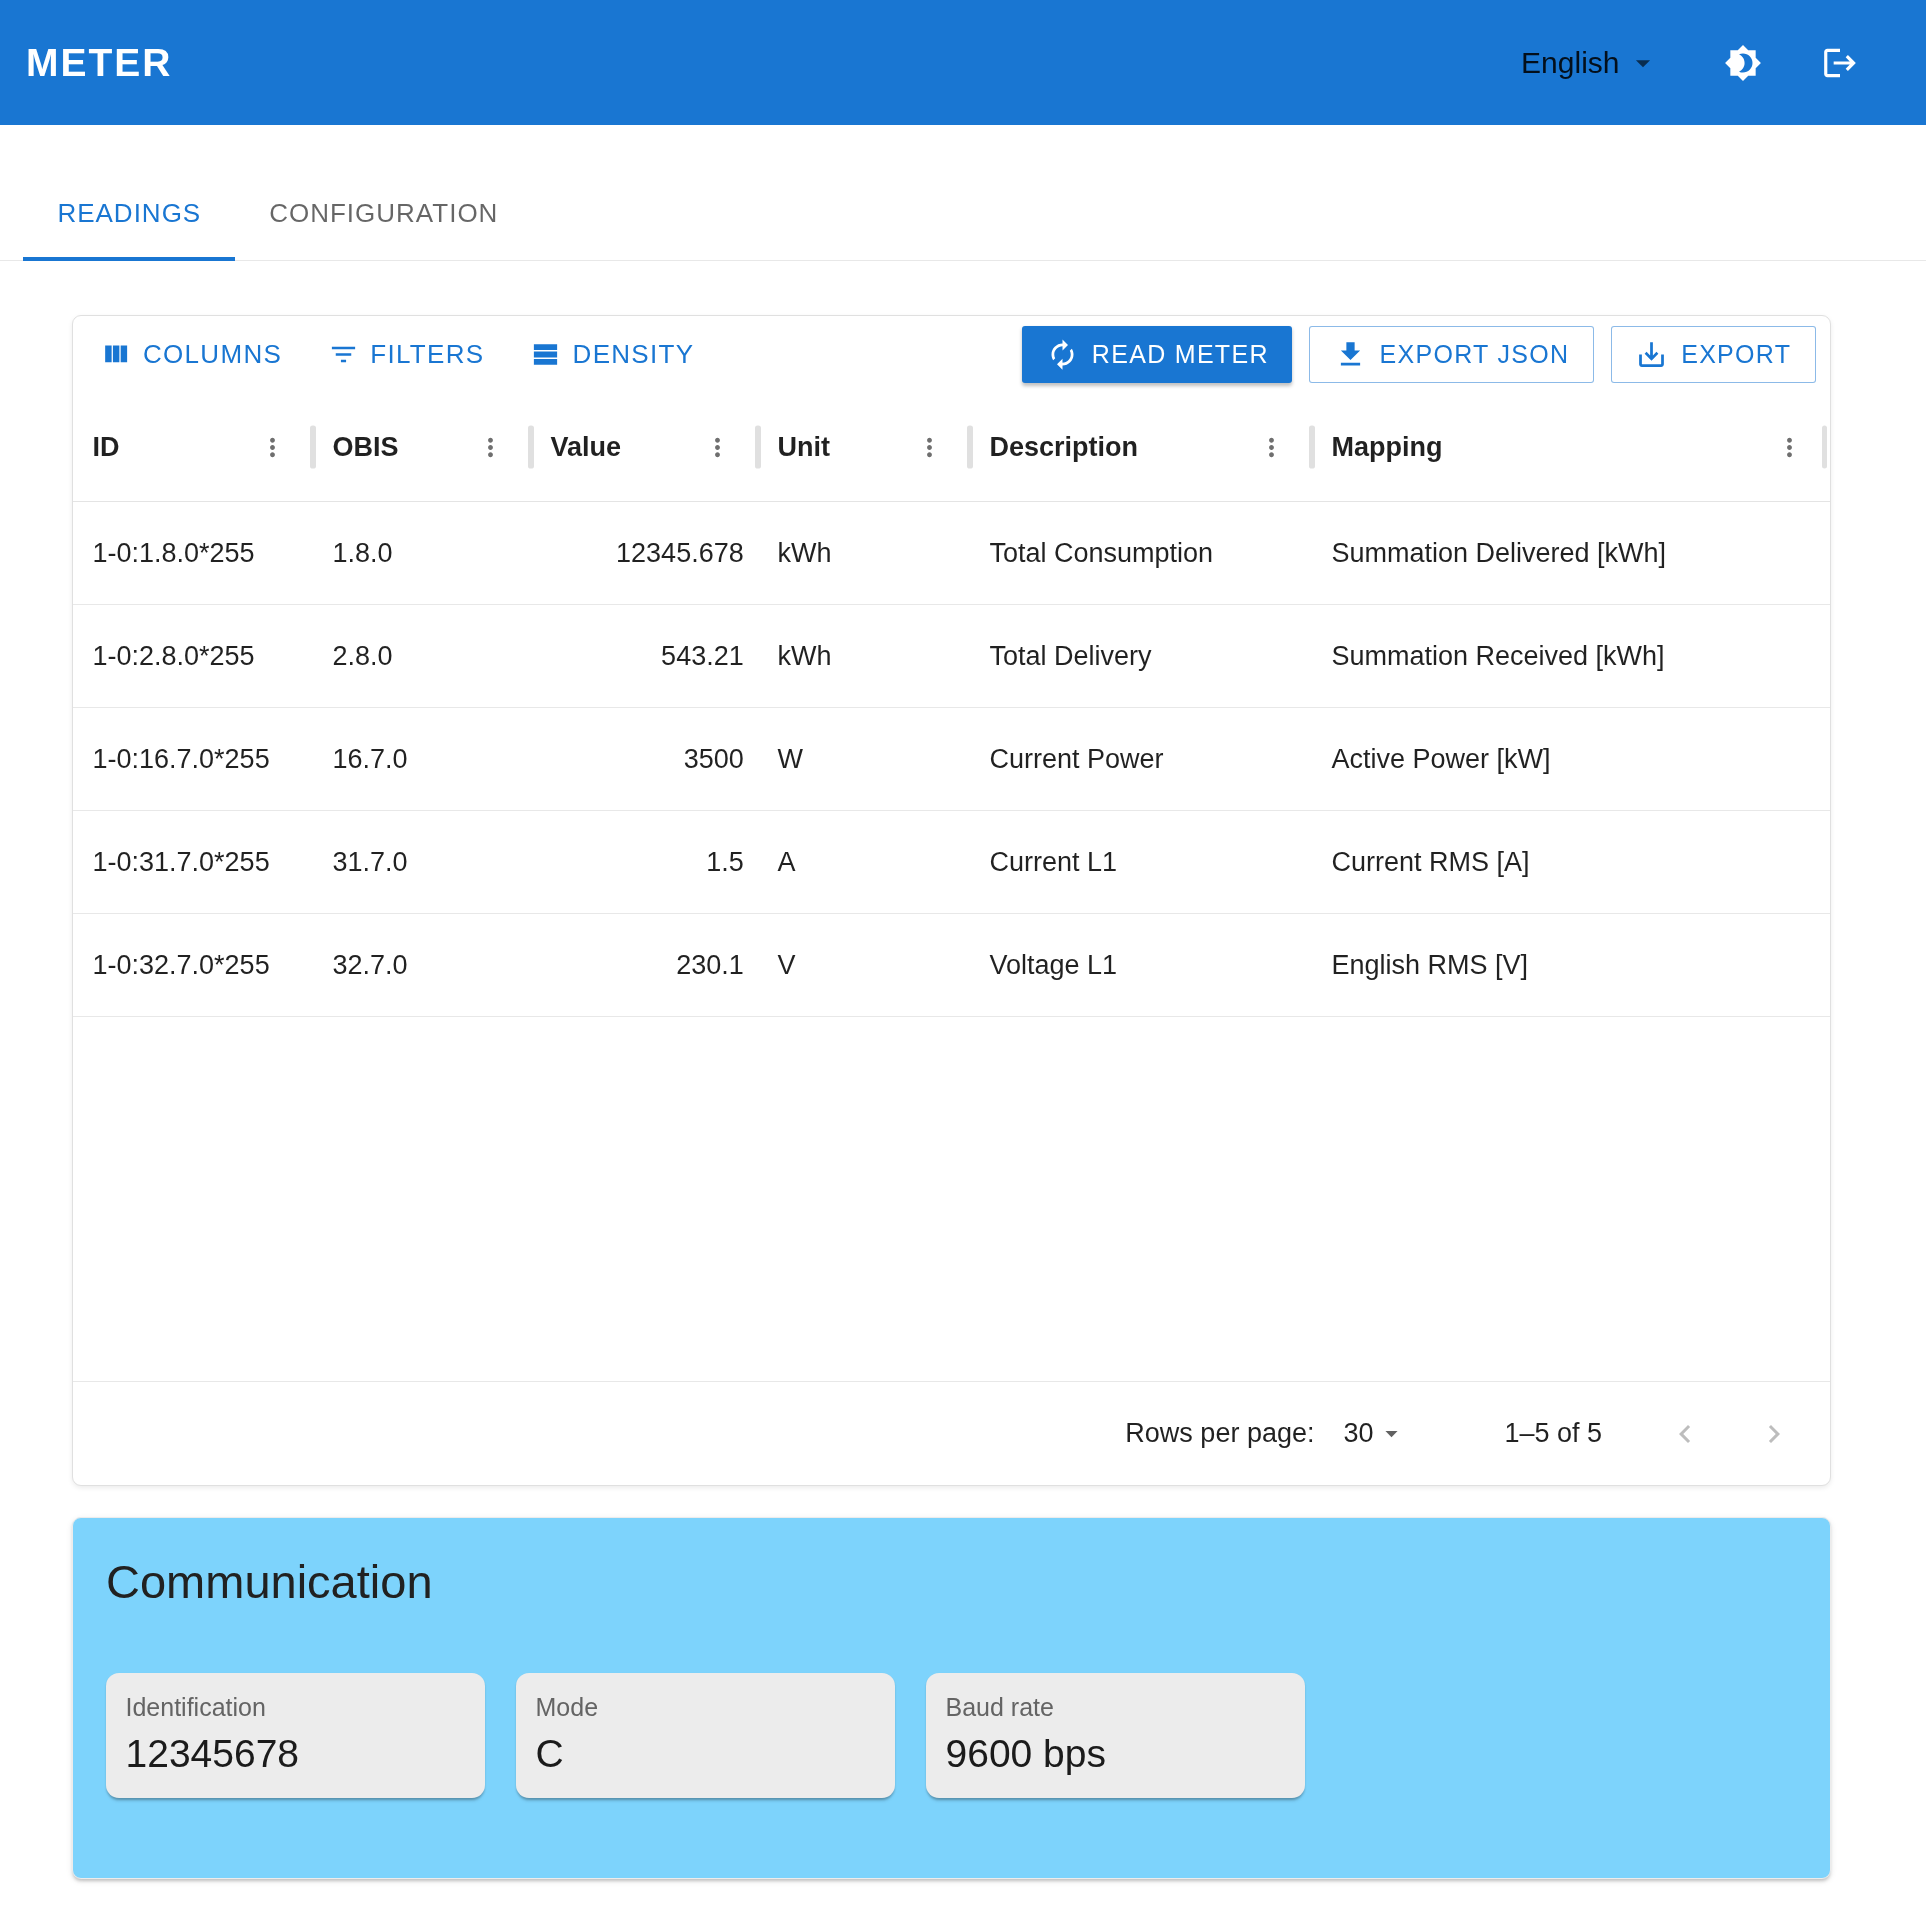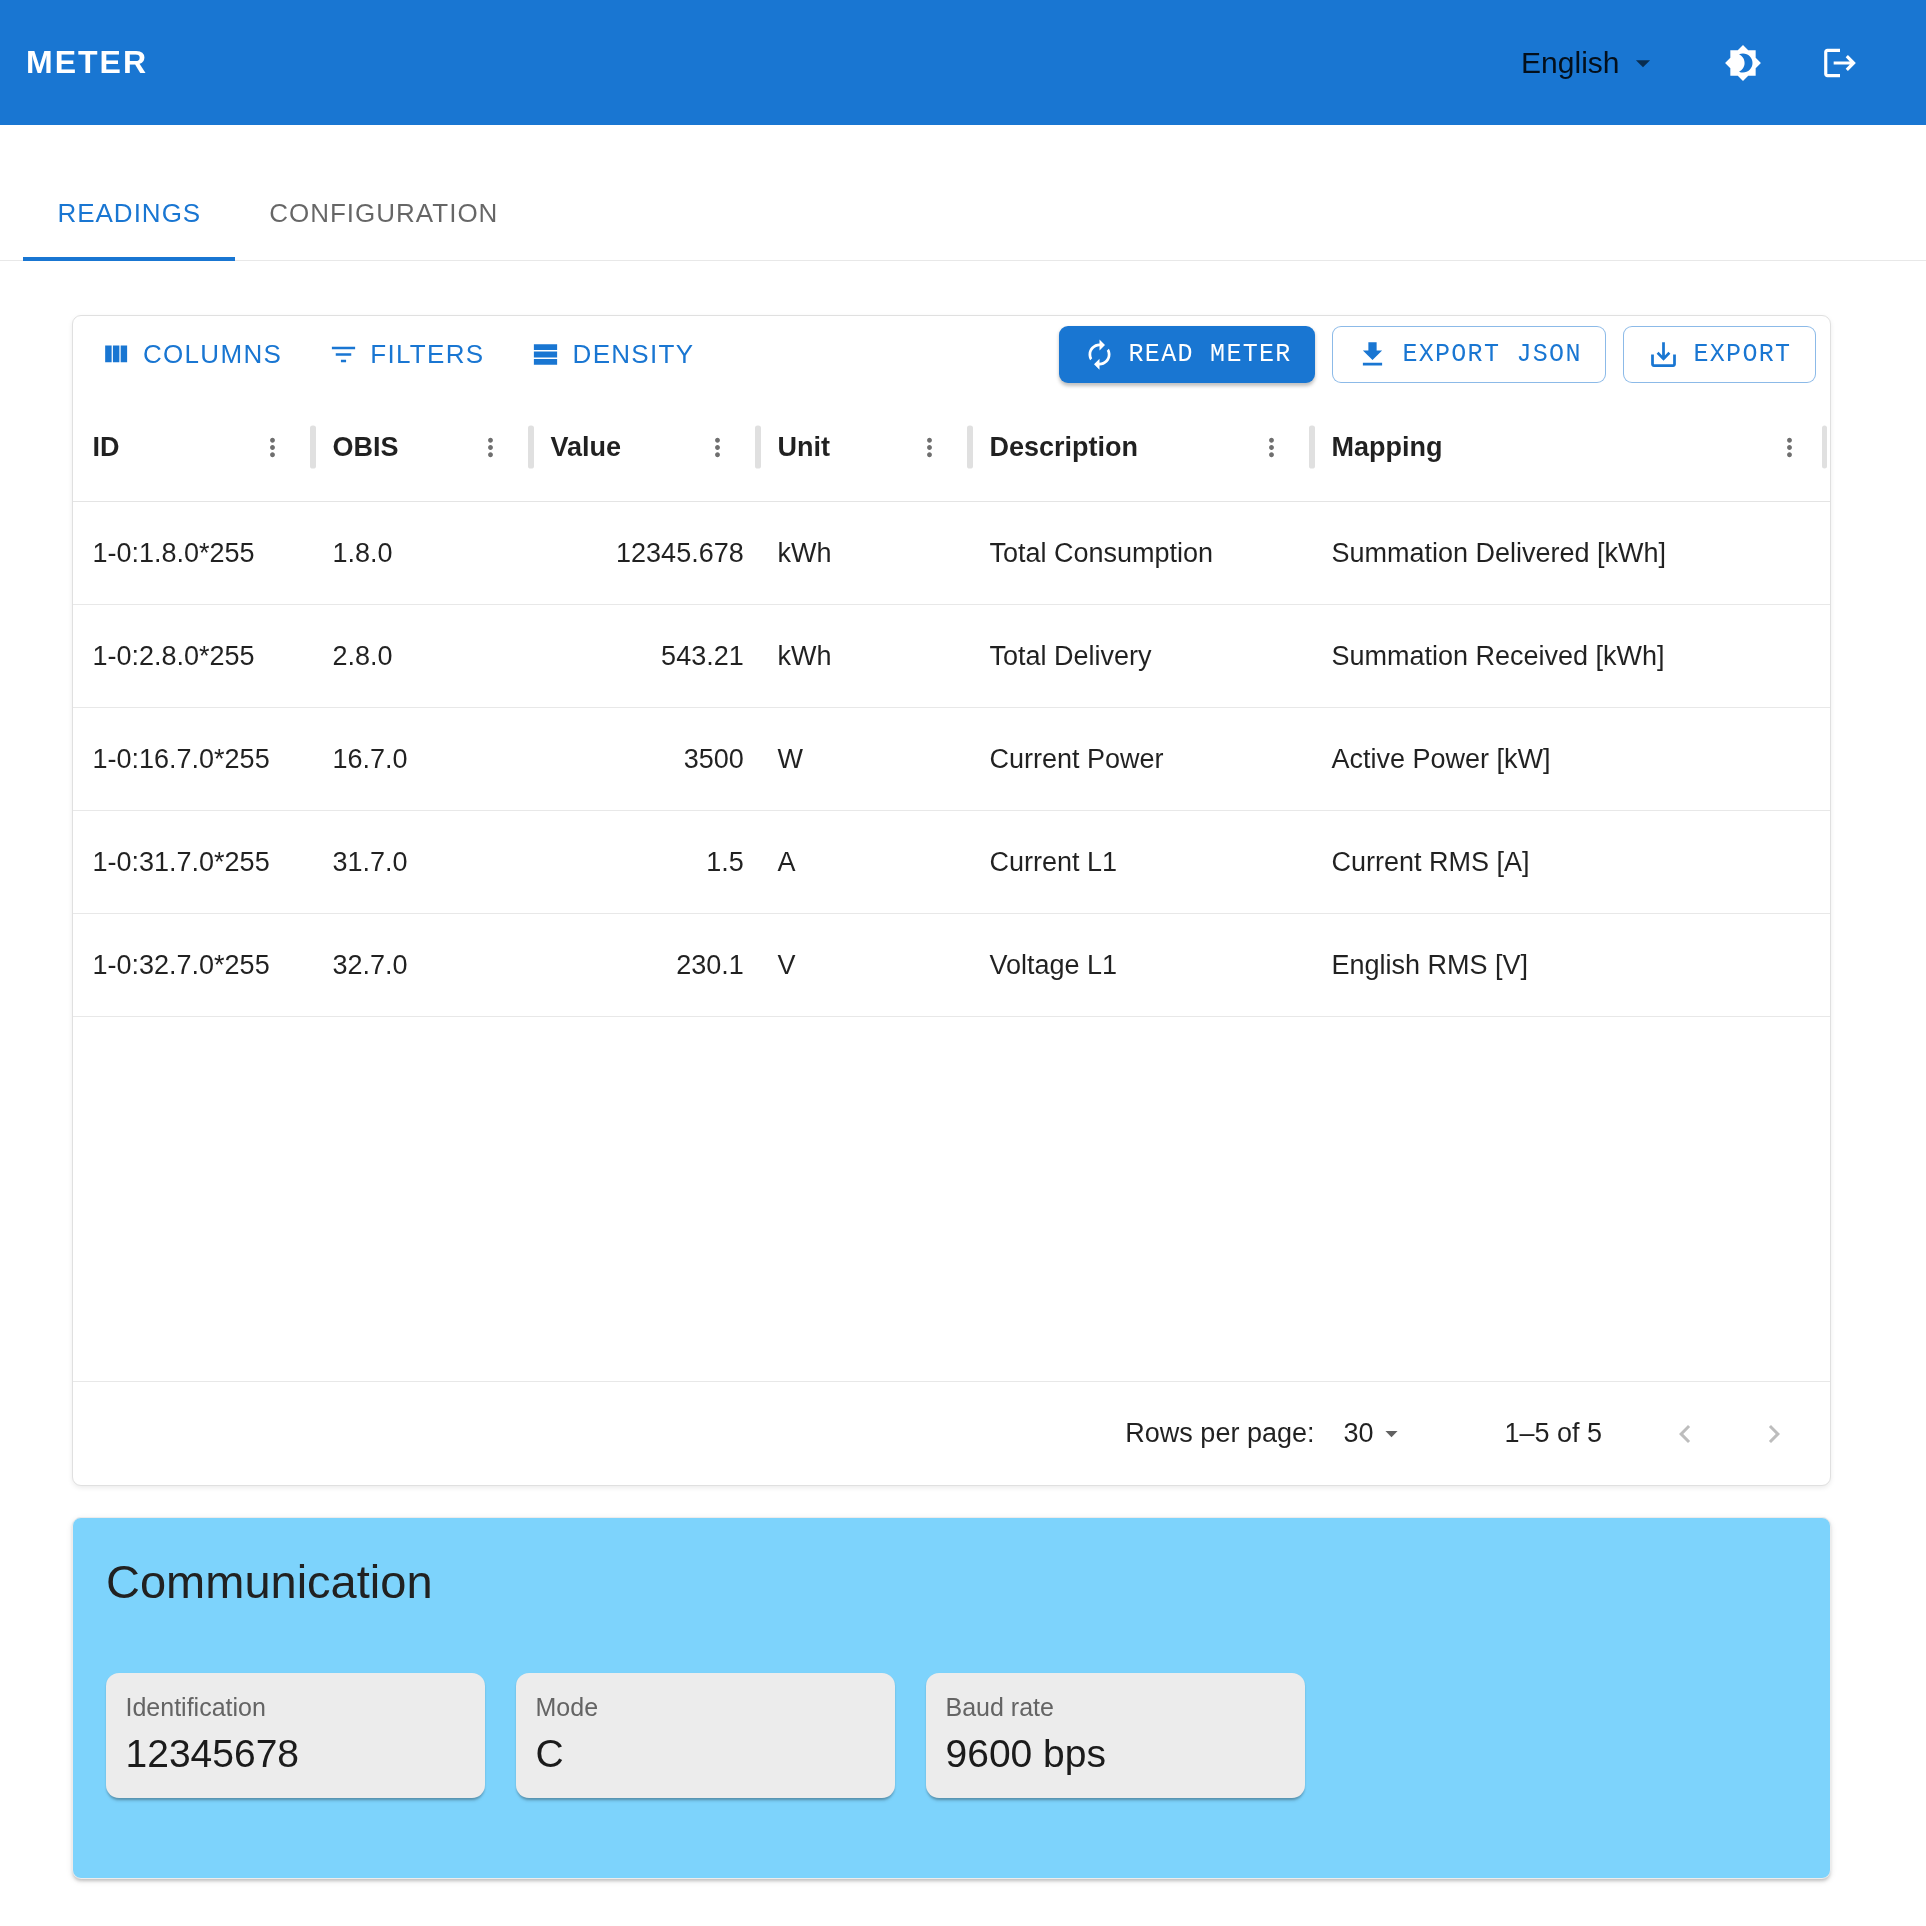--- a/index.html
+++ b/index.html
@@ -2,21 +2,21 @@
 <html style="font-size:10.4px"><head>
 <meta charset="utf-8">
 <style>
   * { margin:0; padding:0; box-sizing:border-box; }
   html,body { width:1926px; height:1926px; background:#ffffff; overflow:hidden;
               font-family:"Liberation Sans","DejaVu Sans",sans-serif; color:rgba(0,0,0,0.87); }
 
   
   .appbar { height:125px; background:#1976d2; display:flex; align-items:center;
             padding:0 65px 0 26px; }
-  .app-title { color:#ffffff; font-size:32px; font-weight:600; letter-spacing:2px; }
+  .app-title { color:#ffffff; font-size:39px; font-weight:600; letter-spacing:2px; }
   .appbar-right { margin-left:auto; display:flex; align-items:center; }
   .lang-select { display:flex; align-items:center; cursor:pointer; margin-right:62px; }
   .lang-label { font-size:30px; color:rgba(0,0,0,0.87); }
   .lang-caret { width:34px; height:34px; margin-left:6.5px; fill:rgba(0,0,0,0.62); }
   .appbar-iconbtn { width:42px; height:42px; display:flex; align-items:center; justify-content:center;
                     cursor:pointer; }
   .appbar-iconbtn + .appbar-iconbtn { margin-left:55px; }
   .appbar-iconbtn svg { width:38px; height:38px; fill:#ffffff; }
 
   
@@ -34,23 +34,23 @@
                box-shadow:0 2px 5.2px rgba(0,0,0,0.08);
                display:flex; flex-direction:column; overflow:hidden; }
 
   .grid-toolbar { height:77px; display:flex; align-items:center; padding:0 14.3px; flex:none; }
   .tbtn { display:flex; align-items:center; gap:11.7px; color:#1976d2; font-size:26px; font-weight:500;
           letter-spacing:1.3px; padding:0 13px; height:57px; border-radius:6.5px; background:none;
           border:none; cursor:pointer; font-family:inherit; }
   .tbtn svg { width:31px; height:31px; fill:#1976d2; }
   .toolbar-left { display:flex; align-items:center; gap:19.5px; }
   .toolbar-right { margin-left:auto; display:flex; align-items:center; gap:17px; }
-  .btn { display:flex; align-items:center; gap:13px; height:57px; border-radius:9px;
+  .btn { display:flex; align-items:center; gap:13px; height:57px; border-radius:3px;
          font-size:25px; font-weight:500; letter-spacing:1.3px; padding:0 23.4px; cursor:pointer;
-         font-family:Liberation Mono, monospace; }
+         font-family:Liberation Sans, sans-serif; }
   .btn-contained { background:#1976d2; color:#fff; border:none;
                    box-shadow:0 2.6px 3.9px rgba(0,0,0,0.25); }
   .btn-contained svg { width:33px; height:33px; fill:#ffffff; }
   .btn-outlined { background:#fff; color:#1976d2; border:1.3px solid rgba(25,118,210,0.5); }
   .btn-outlined svg { width:33px; height:33px; fill:#1976d2; }
 
   
   .thead { height:109px; display:flex; align-items:center; border-bottom:1.3px solid #e4e4e4; flex:none; }
   .th { display:flex; align-items:center; height:100%; padding-left:19.5px; position:relative;
         font-size:27px; font-weight:700; }

